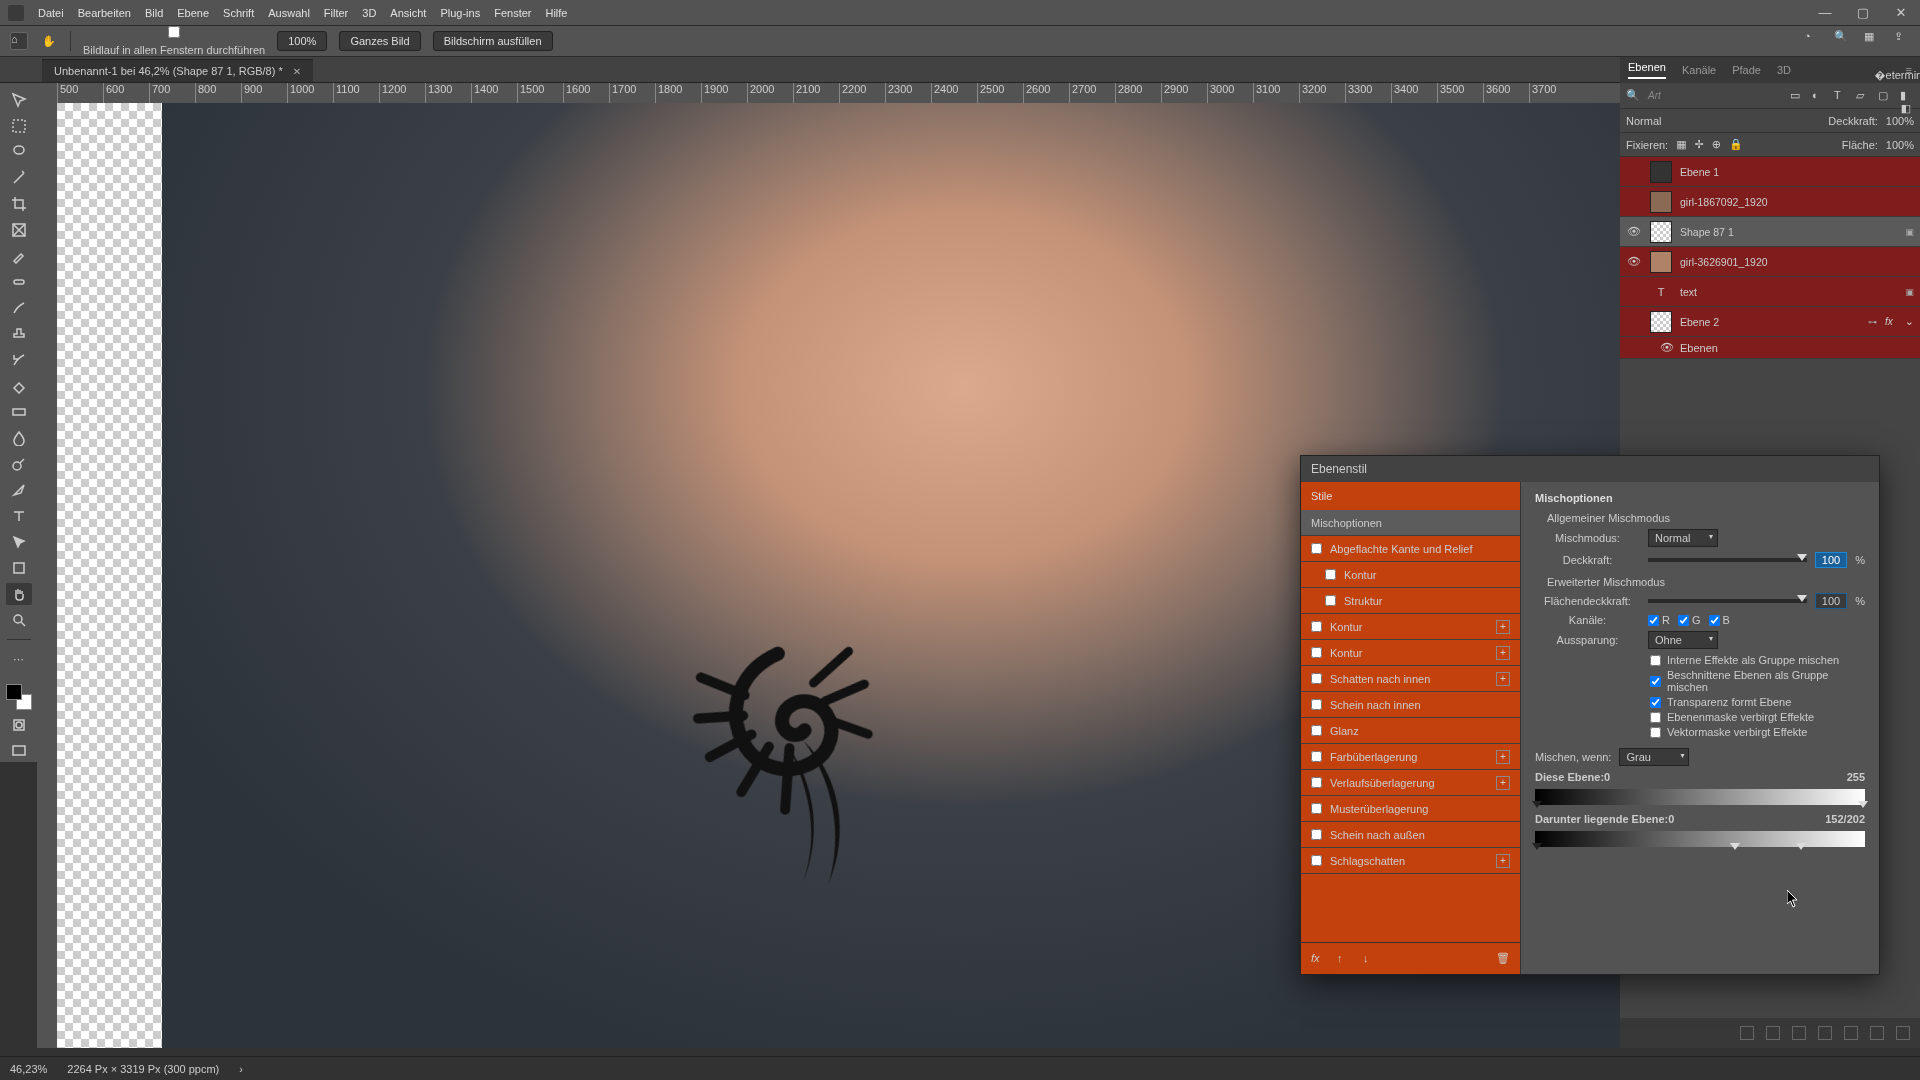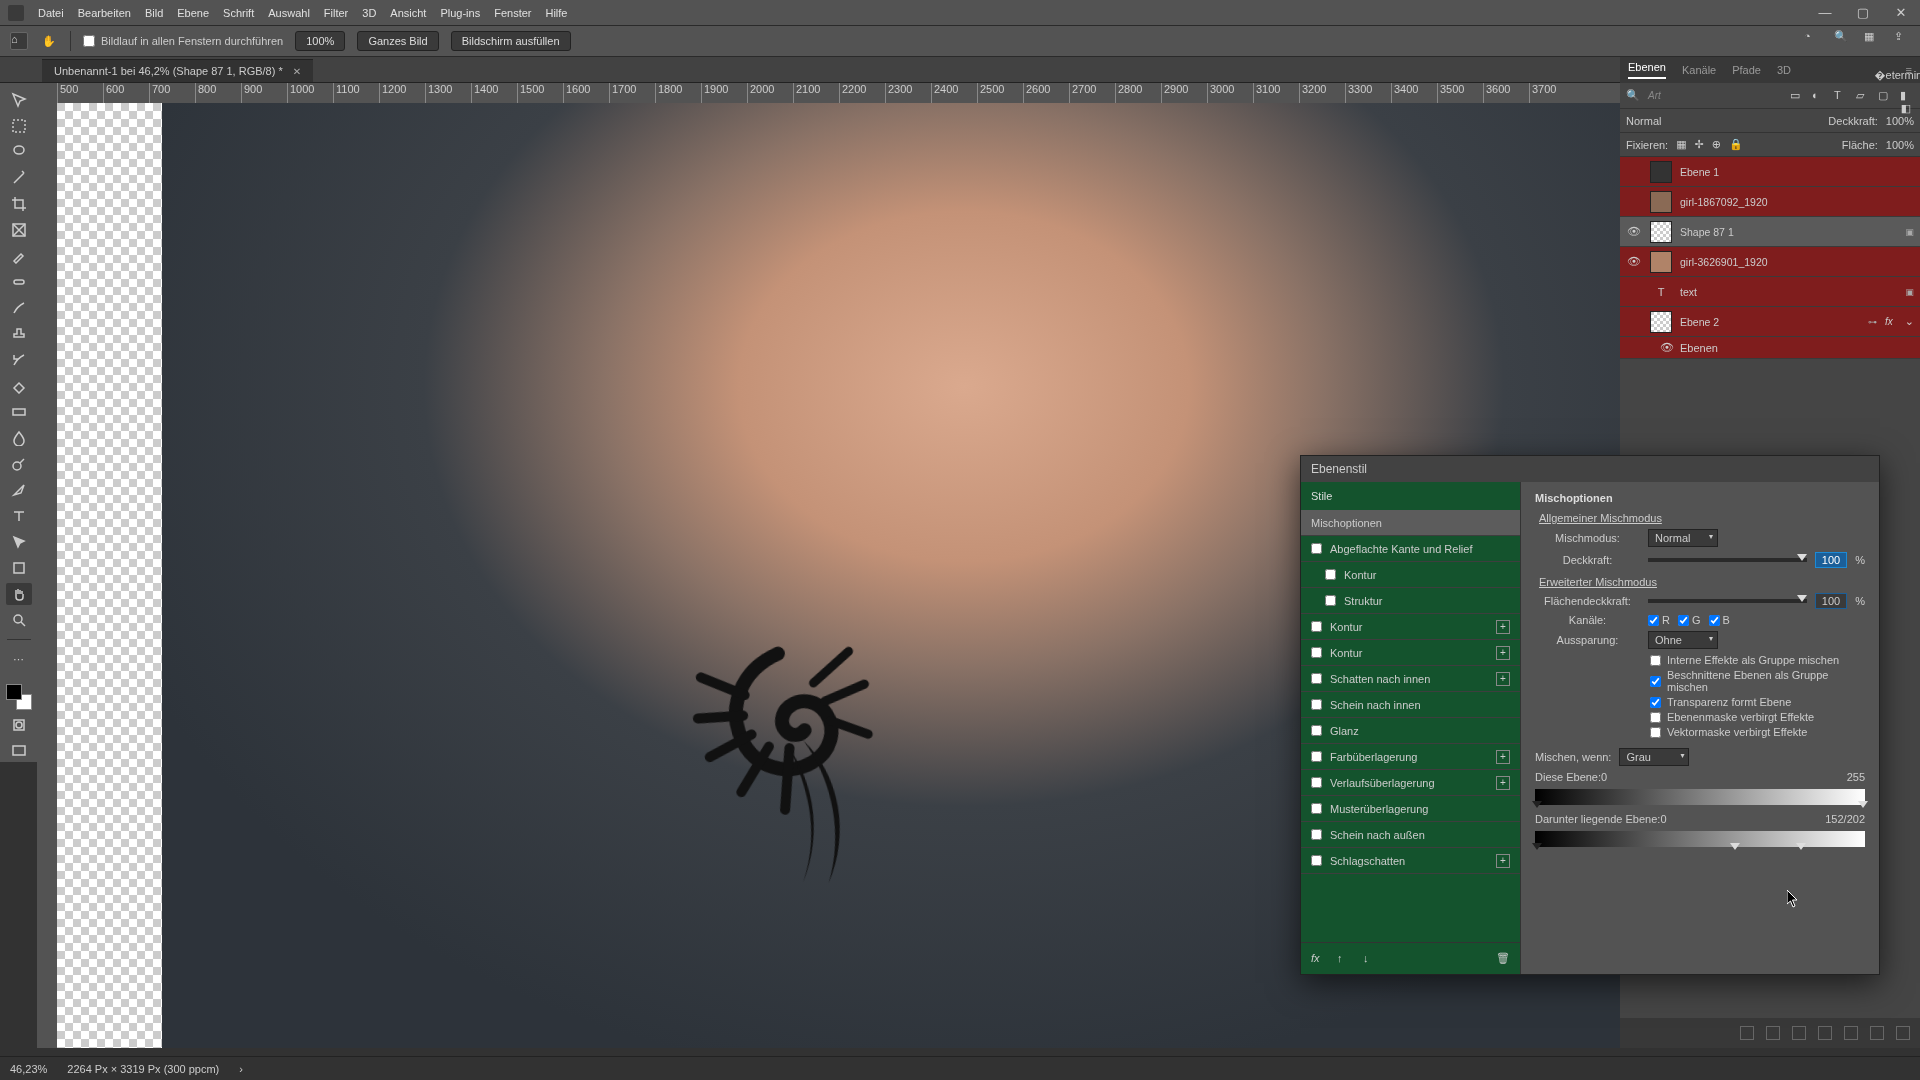--- a/index.html
+++ b/index.html
@@ -9,21 +9,21 @@
 .menubar { height: 25px; background: #535353; display: flex; align-items: center; padding: 0 8px; gap: 14px; }
 .menubar .logo { width: 16px; height: 16px; background: #3a3a3a; border-radius: 2px; }
 .menubar span { color: #e0e0e0; }
 .window-controls { position: absolute; right: 0; top: 0; height: 25px; display: flex; }
 .window-controls div { width: 38px; display: flex; align-items: center; justify-content: center; color: #ccc; font-size: 13px; }
 
 
 .optionsbar { height: 32px; background: #535353; border-top: 1px solid #2a2a2a; border-bottom: 1px solid #2a2a2a; display: flex; align-items: center; padding: 0 10px; gap: 12px; }
 .opt-icon { width: 18px; height: 18px; background: #3a3a3a; border: 1px solid #666; border-radius: 2px; }
 .opt-hand { width: 18px; height: 18px; display:flex; align-items:center; justify-content:center; }
-.opt-check { display: flex; align-items: center; gap: 6px; }
+.opt-check { display: flex; align-items: center; gap: 6px; flex-direction: column; }
 .opt-check input { width: 12px; height: 12px; }
 .opt-btn { padding: 3px 10px; background: #3a3a3a; border: 1px solid #222; border-radius: 3px; color: #ddd; }
 .top-right-icons { position: absolute; right: 10px; top: 30px; display: flex; gap: 14px; }
 .top-right-icons div { width: 16px; height: 16px; }
 
 
 .doctab-row { height: 26px; background: #424242; display: flex; align-items: flex-end; padding-left: 42px; border-bottom: 1px solid #222; }
 .doctab { background: #323232; padding: 5px 12px; border-top: 1px solid #222; display: flex; align-items: center; gap: 10px; }
 .doctab .close { color: #aaa; font-size: 10px; }
 
@@ -75,49 +75,49 @@
 .layer .badge { font-size: 9px; color: #aaa; }
 .layer .fx { font-style: italic; font-size: 10px; color: #ccc; margin-right:4px; }
 .effects-row { height: 22px; display:flex; align-items:center; padding-left: 40px; gap:6px; font-size:10px; color:#ccc; border-bottom:1px solid #3a3a3a;}
 .panels-bottom { margin-top: auto; height: 30px; background: #383838; display: flex; align-items: center; justify-content: flex-end; gap: 12px; padding: 0 10px; }
 .panels-bottom div { width: 14px; height: 14px; border: 1px solid #666; }
 
 
 .dialog { position: absolute; left: 1300px; top: 455px; width: 580px; height: 520px; background: #535353; border: 1px solid #222; box-shadow: 0 8px 30px rgba(0,0,0,.6); display: flex; flex-direction: column; }
 .dlg-title { height: 26px; background: #424242; display: flex; align-items: center; padding: 0 10px; font-size: 12px; }
 .dlg-body { flex: 1; display: flex; }
-.dlg-side { width: 220px; background: #14532d; border-right: 1px solid #333; display: flex; flex-direction: column; }
+.dlg-side { width: 220px; background: #c2410c; border-right: 1px solid #333; display: flex; flex-direction: column; }
 .dlg-side .hdr { padding: 8px 10px; color: #ddd; font-size: 11px; }
 .dlg-side .item { height: 26px; display: flex; align-items: center; padding: 0 10px; gap: 8px; border-bottom: 1px solid #3e3e3e; }
 .dlg-side .item.sel { background: #5c5c5c; }
 .dlg-side .item input { width: 11px; height: 11px; }
 .dlg-side .item .plus { margin-left: auto; width: 14px; height: 14px; border: 1px solid #888; display: flex; align-items: center; justify-content: center; font-size: 10px; }
 .dlg-side .foot { margin-top: auto; height: 32px; display: flex; align-items: center; gap: 12px; padding: 0 10px; border-top: 1px solid #333; }
 .dlg-side .foot .ic { width: 14px; height: 14px; }
 
 .dlg-main { flex: 1; padding: 10px 14px; overflow: hidden; }
 .dlg-main .sect { font-weight: bold; color: #ddd; margin-bottom: 6px; }
-.dlg-main .sub { color: #ccc; margin: 8px 4px 4px; text-decoration: underline; }
+.dlg-main .sub { color: #ccc; margin: 8px 12px 4px; }
 .row { display: flex; align-items: center; gap: 8px; margin: 5px 0; font-size: 10.5px; }
 .row .lbl { width: 105px; text-align: center; }
 .row .sel { background: #3a3a3a; border: 1px solid #222; padding: 2px 18px 2px 6px; position: relative; min-width: 70px; }
 .row .sel::after { content: "▾"; position: absolute; right: 4px; font-size: 8px; }
 .row .slider { flex: 1; height: 4px; background: #2a2a2a; position: relative; }
 .row .slider .knob { position: absolute; right: 0; top: -4px; width: 0; height: 0; border-left: 5px solid transparent; border-right: 5px solid transparent; border-top: 7px solid #ddd; }
 .row .val { background: #3a3a3a; border: 1px solid #1b5f99; padding: 1px 6px; min-width: 28px; text-align: center; }
 .row .unit { }
 .row .ck { display: flex; align-items: center; gap: 3px; }
 .row .ck input { width: 11px; height: 11px; }
 .chkrow { display: flex; align-items: center; gap: 6px; margin: 3px 0 3px 115px; font-size: 10.5px; }
 .chkrow input { width: 11px; height: 11px; }
 
 .blend-slider { margin: 6px 0 2px 0; height: 16px; background: linear-gradient(to right, #000, #fff); position: relative; }
 .blend-slider .tri { position: absolute; top: 12px; width: 0; height: 0; border-left: 5px solid transparent; border-right: 5px solid transparent; border-top: 7px solid #222; }
 .blend-slider .tri.white { border-top-color: #ddd; }
-.blend-labels { display: flex; justify-content: space-between; font-size: 10px; margin-bottom: 2px; }
+.blend-labels { display: flex; justify-content: space-between; font-size: 10px; margin-bottom: 2px; font-weight: bold; }
 
 .cursor-ptr { position: absolute; width: 12px; height: 18px; }
 
 </style>
 </head>
 <body>
 
 <div class="menubar">
   <div class="logo"></div>
   <span>Datei</span>

